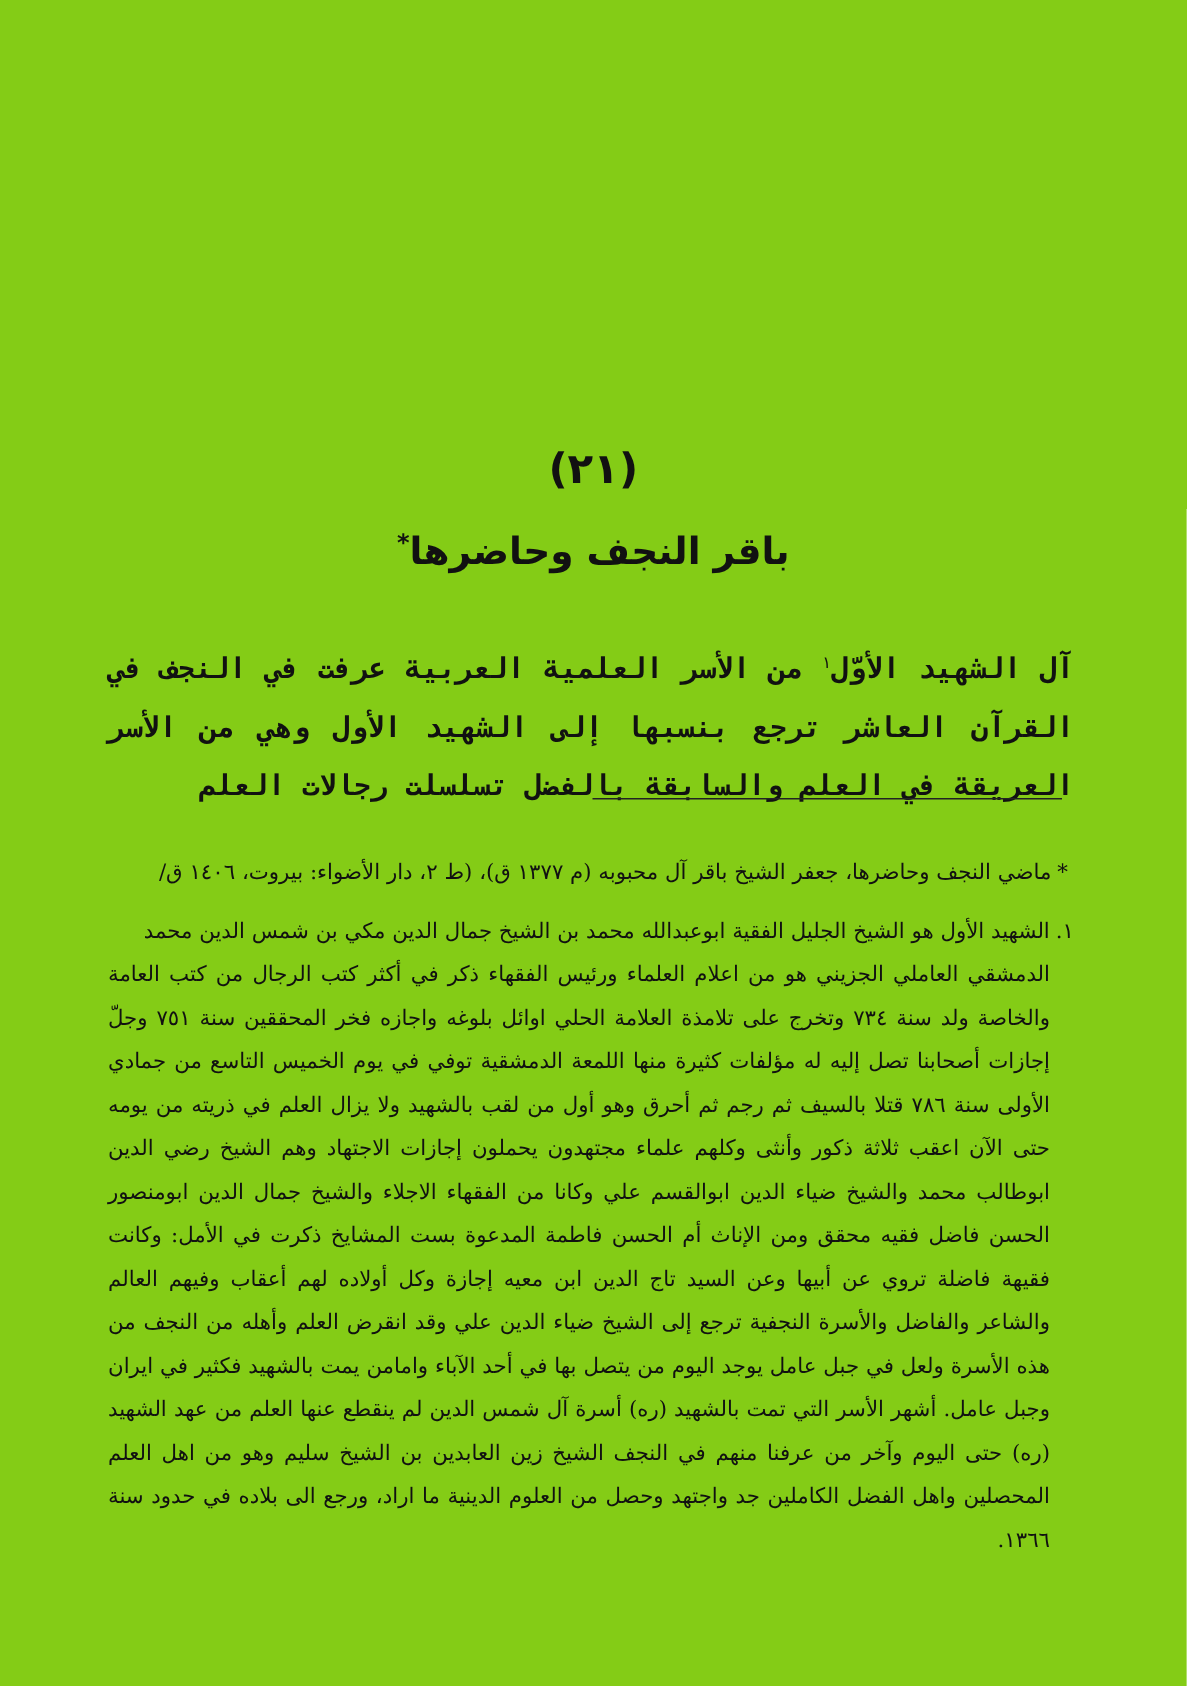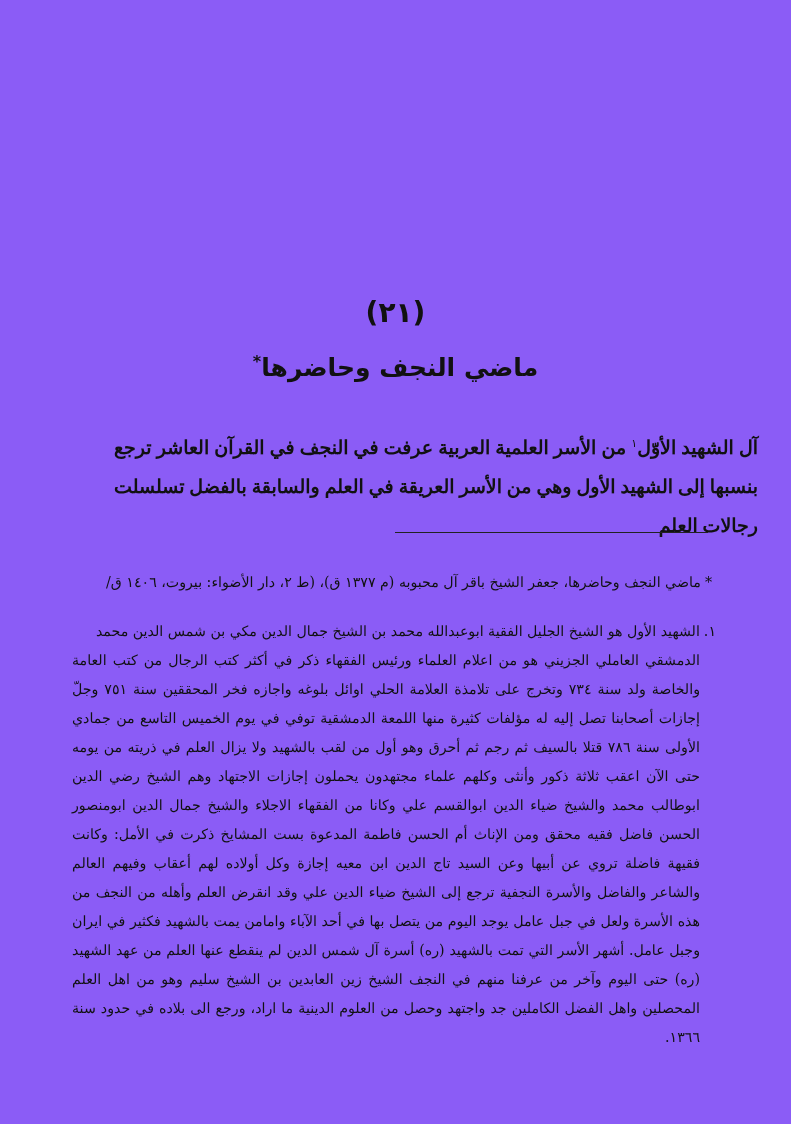--- a/index.html
+++ b/index.html
@@ -13,21 +13,21 @@
       position: relative;
       overflow: hidden;
       color: #111111;
       font-family: "DejaVu Serif", "Liberation Serif", serif;
     }
     .page {
       position: absolute;
       left: 0; top: 0;
       width: 791px;
       height: 1124px;
-      background: #8b5cf6;
+      background: #84cc16;
     }
     .chapter-number {
       position: absolute;
       top: 296px;
       left: 0;
       width: 791px;
       text-align: center;
       font-family: "DejaVu Sans", sans-serif;
       font-weight: bold;
       font-size: 28px;
@@ -51,25 +51,24 @@
       vertical-align: super;
     }
     .body-text {
       position: absolute;
       top: 424px;
       left: 72px;
       width: 644px;
       direction: rtl;
       text-align: justify;
       text-align-last: right;
-      font-family: Liberation Serif, serif;
+      font-family: Liberation Mono, monospace;
       font-weight: bold;
       font-size: 19px;
       line-height: 39px;
-      margin-left: 42px;
     }
     .body-text .sup {
       font-size: 11px;
       vertical-align: super;
       font-weight: normal;
     }
     .separator {
       position: absolute;
       top: 532px;
       left: 395px;
@@ -89,39 +88,39 @@
       text-align: justify;
       text-align-last: right;
     }
     .footnote {
       margin: 0;
     }
     .footnote.source {
       padding-right: 4px;
     }
     .footnote.note {
-      margin-top: 20px;
+      margin-top: 10px;
     }
     .footnote .indent-cont {
       display: block;
       padding-right: 16px;
     }
     .marker {
       margin-left: 4px;
     }
   </style>
 </head>
 <body>
 
 <div class="page">
 
   <div class="chapter-number">(٢١)</div>
 
   <div class="chapter-title">
-    <span>ماضي النجف وحاضرها</span><span class="star">*</span>
+    <span>باقر النجف وحاضرها</span><span class="star">*</span>
   </div>
 
   <div class="body-text">
     <span>آل الشهيد الأوّل</span><span class="sup">١</span><span> من الأسر العلمية العربية عرفت في النجف في القرآن العاشر ترجع بنسبها إلى الشهيد الأول وهي من الأسر العريقة في العلم والسابقة بالفضل تسلسلت رجالات العلم</span>
   </div>
 
   <div class="separator"></div>
 
   <div class="footnotes">
     <p class="footnote source">

